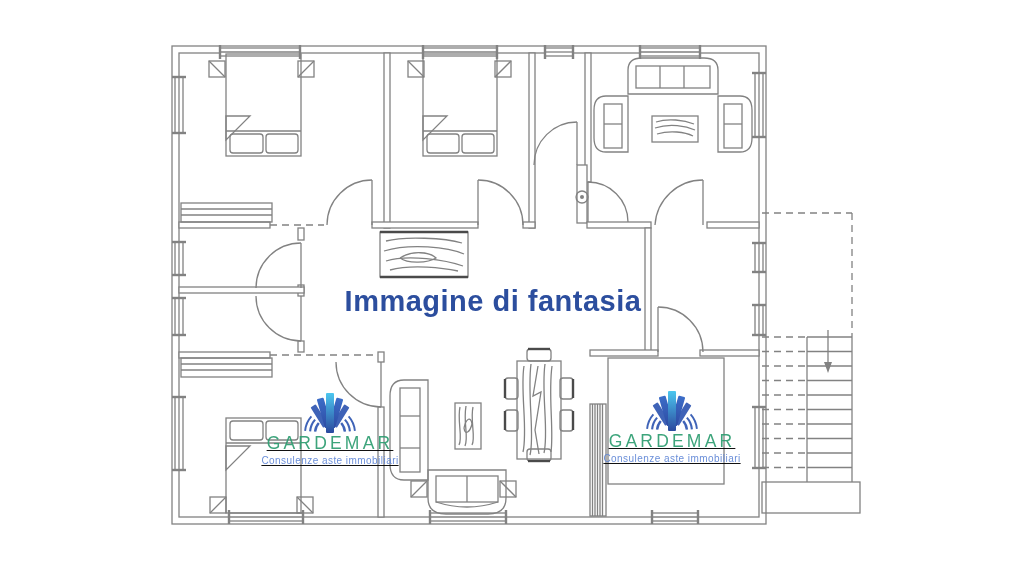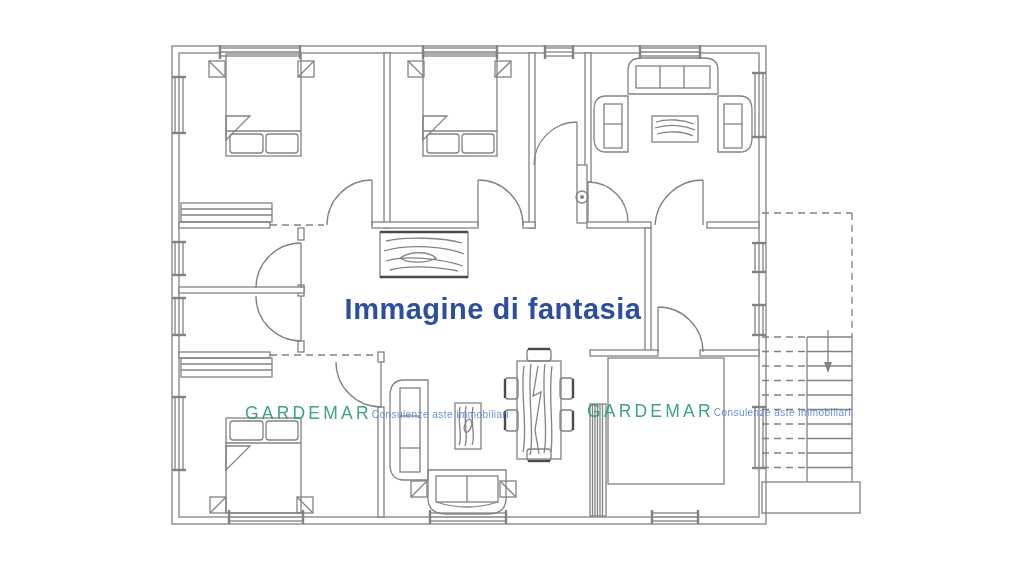--- a/index.html
+++ b/index.html
@@ -13,24 +13,24 @@
   }
   html,body{margin:0;padding:0;background:var(--bg);}
   .stage{position:relative;width:1024px;height:576px;background:var(--bg);overflow:hidden;
          font-family:"Liberation Sans",sans-serif;}
   .stage svg.plan{position:absolute;left:0;top:0;}
   .s{fill:none;stroke:var(--line);stroke-width:1.3px;}
   .w{fill:#fff;stroke:var(--line);stroke-width:1.3px;}
   .t{fill:none;stroke:var(--line);stroke-width:2.4px;}
   .d{stroke-dasharray:7 5;}
   .k{fill:none;stroke:var(--dark);stroke-width:2.4px;}
-  .disclaimer{position:absolute;left:493px;top:293px;transform:translateX(-50%);
+  .disclaimer{position:absolute;left:493px;top:285px;transform:translateX(-50%);
     font-size:29px;font-weight:bold;letter-spacing:.5px;color:var(--accent);white-space:nowrap;}
   .logo{position:absolute;width:170px;transform:translateX(-50%);display:flex;
-    flex-direction:row;align-items:center;opacity:.93;}
+    flex-direction:column;align-items:center;opacity:.93;text-decoration:underline;}
   .logo .brand-name{font-size:17.5px;font-weight:400;letter-spacing:3.2px;color:var(--brand-name);
     line-height:1;margin-top:1px;white-space:nowrap;}
   .logo .brand-tagline{font-size:10px;letter-spacing:.45px;color:var(--brand-tag);
     line-height:1;margin-top:3px;white-space:nowrap;}
   .logo-left{left:330px;top:392px;}
   .logo-right{left:672px;top:390px;}
 </style>
 </head>
 <body>
 

